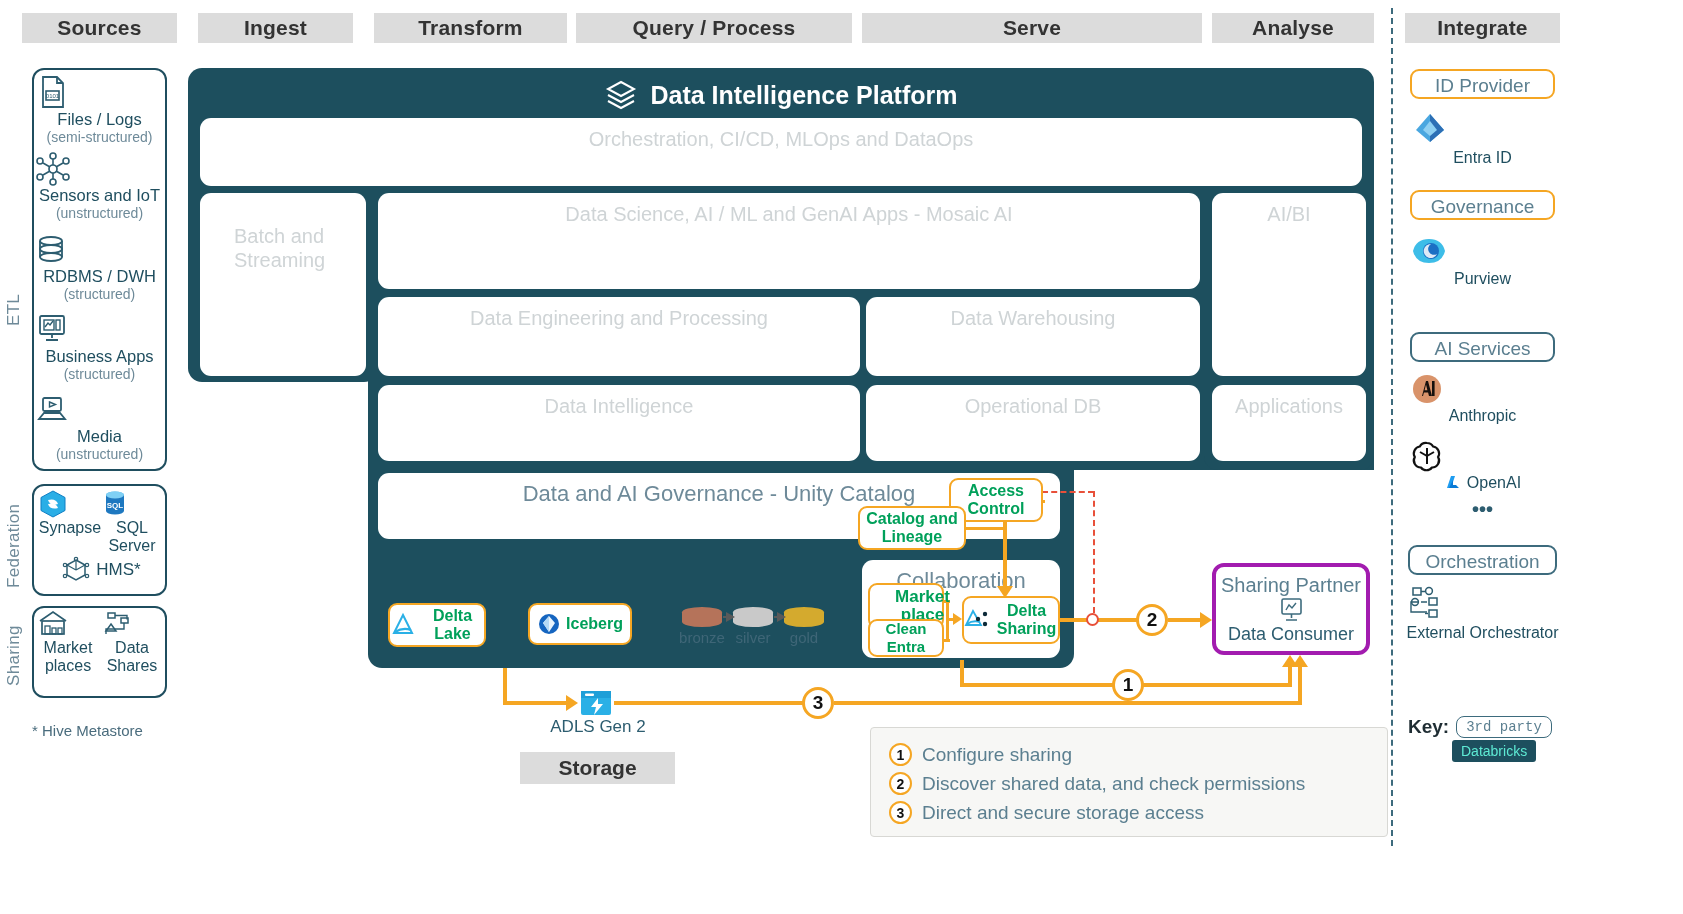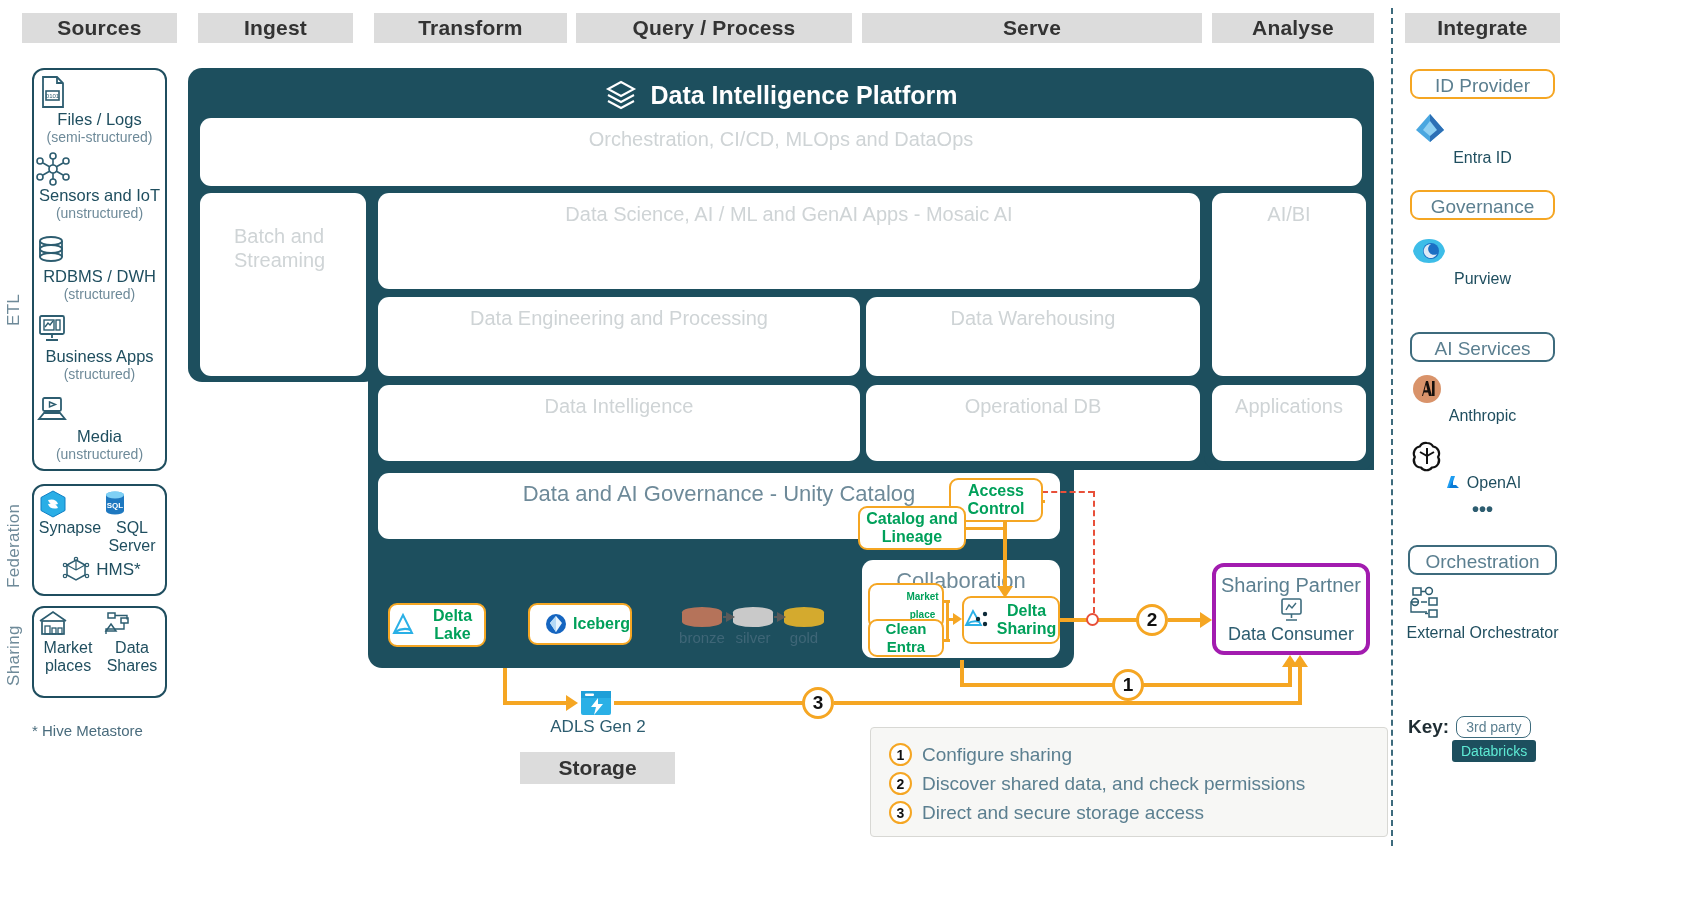--- a/index.html
+++ b/index.html
@@ -75,21 +75,21 @@
   
   .cap {
     position: absolute;
     border: 2px solid #f5a623;
     border-radius: 9px;
     background: #ffffff;
     color: #00a05a;
     font-weight: bold;
     font-size: 16px;
     line-height: 18px;
-    display:flex; align-items:center; justify-content:flex-end;
+    display:flex; align-items:center; justify-content:center;
     text-align:center;
     z-index: 6;
   }
   .cap.withicon { gap: 5px; }
 
   
   .medal { position:absolute; }
   .cyl { position:absolute; border-radius: 50% / 26%; }
   .medlabel { position:absolute; font-size:15px; color:#3f6677; text-align:center;}
 
@@ -161,21 +161,21 @@
   .arr-r-gray { border-left:9px solid #5a5a5a; border-top:5px solid transparent; border-bottom:5px solid transparent;}
   .graybar { position:absolute; height:2px; background:#5a5a5a; }
 
   .divider { position:absolute; border-left:2px dashed #3d6b7d; }
   .storage {
     position:absolute; background:#dcdcdc; color:#333;
     font-size:21px; font-weight:bold; text-align:center; line-height:32px; height:32px;
   }
   .keyrow { position:absolute; display:flex; align-items:center; gap:7px; }
   .keyrow .kl { font-size:19px; font-weight:bold; color:#1f2d33;}
-  .chip3 { border:1.5px solid #3d6b7d; border-radius:8px; color:#5b7f90; font-size:14px; padding:2px 9px; background:#fff;}
+  .chip3 { border:1.5px solid #3d6b7d; border-radius:8px; color:#5b7f90; font-size:14px; padding:2px 9px; background:#fff;font-family:Liberation Mono, monospace;}
   .chipdb { background:#1d4f5e; color:#5eead4; font-size:14px; padding:3px 9px; border-radius:3px;}
   svg { display:block; }
 </style>
 </head>
 <body>
 
 <div class="stage">
 
   <div class="colhead" style="left:22px;top:13px;width:155px;">Sources</div>
   <div class="colhead" style="left:198px;top:13px;width:155px;">Ingest</div>
@@ -390,21 +390,21 @@
     <div class="cyl" style="left:104px;top:2px;width:40px;height:20px;background:#d4aa2e;"></div>
     <div class="graybar" style="left:43px;top:11px;width:6px;"></div>
     <div class="arrow arr-r-gray" style="left:46px;top:7px;"></div>
     <div class="graybar" style="left:94px;top:11px;width:6px;"></div>
     <div class="arrow arr-r-gray" style="left:97px;top:7px;"></div>
     <div class="medlabel" style="left:-2px;top:24px;width:48px;">bronze</div>
     <div class="medlabel" style="left:49px;top:24px;width:48px;">silver</div>
     <div class="medlabel" style="left:100px;top:24px;width:48px;">gold</div>
   </div>
 
-  <div class="cap" style="left:868px;top:583px;width:76px;height:46px;font-size:10px;padding-left:33px;">
+  <div class="cap" style="left:868px;top:583px;width:76px;height:46px;font-size:17px;padding-left:33px;">
     <span>Market place</span>
   </div>
   <div class="cap" style="left:868px;top:619px;width:76px;height:38px;font-size:15px;">
     <span>Clean Entra</span>
   </div>
   <div class="cap withicon" style="left:962px;top:596px;width:98px;height:48px;">
     <span>
       <svg width="26" height="24" viewBox="0 0 26 24">
         <path d="M9 3 L17 17 L2 17 Z" fill="none" stroke="#2ab0e6" stroke-width="1.8"></path>
         <path d="M3 16 q6 -4 13 -2" fill="none" stroke="#2ab0e6" stroke-width="2"></path>

